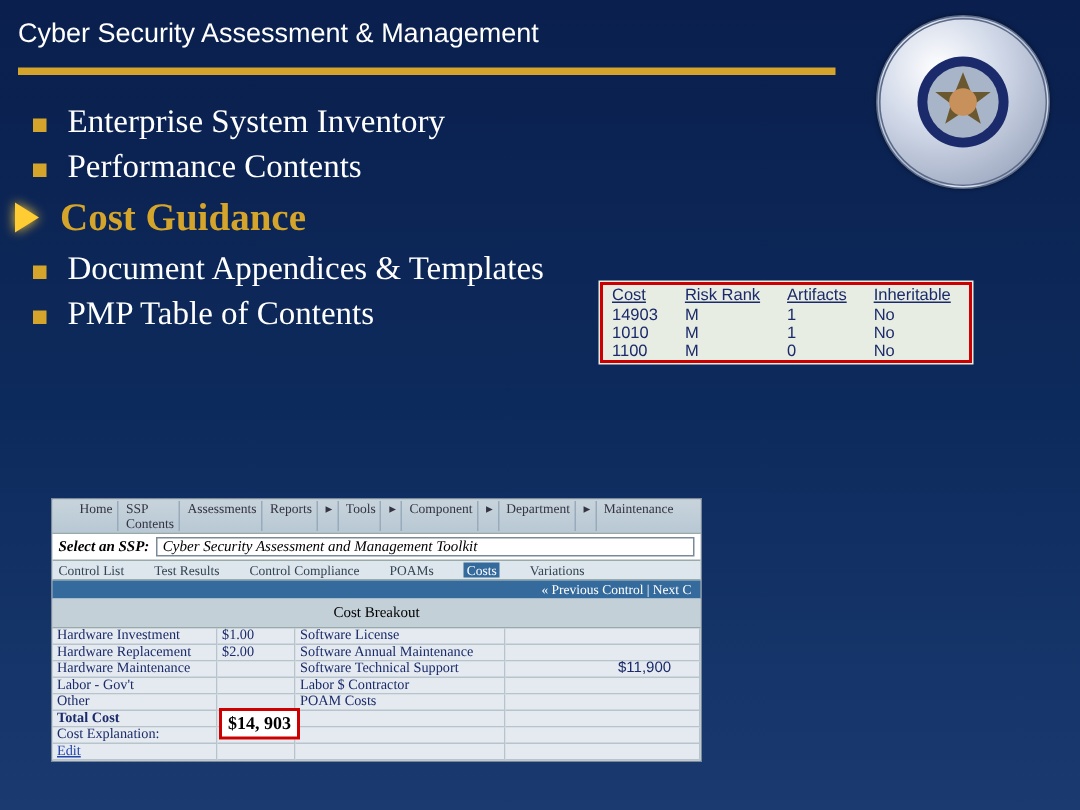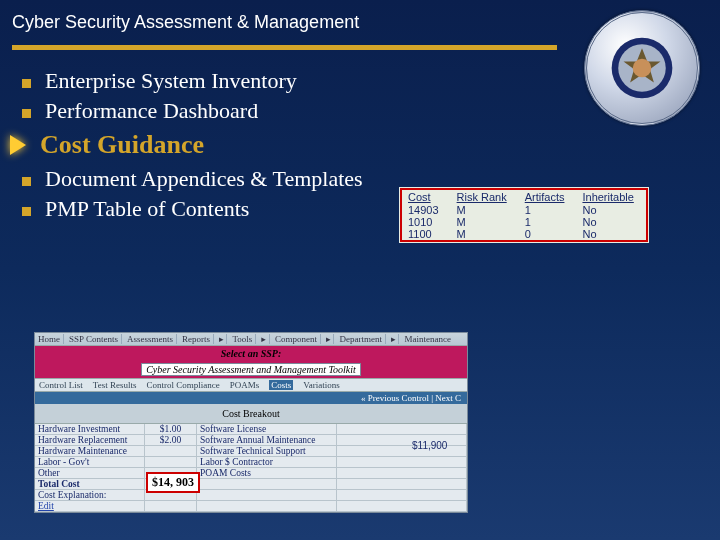--- a/index.html
+++ b/index.html
@@ -111,54 +111,53 @@
     top: 332px;
     width: 432px;
     border: 1px solid #7a8a9a;
     background: #dde6ec;
     font-family: 'Times New Roman', serif;
     font-size: 10px;
   }
   .bo-toolbar {
     background: linear-gradient(#c8d4dc,#b8c8d4);
     border-bottom: 1px solid #9aa;
-    padding: 1px 0;
+    padding: 1px 15px;
     display: flex;
     gap: 2px;
     font-size: 9px;
     color: #334;
   }
   .bo-toolbar span { padding: 0 3px; border-right: 1px solid #9ab; }
   .bo-toolbar span:last-child { border-right: none; }
   .bo-select {
     padding: 2px 4px;
-    background: #be185d;
+    background: #ffffff;
     border-bottom: 1px solid #9aa;
     display:flex;align-items:center;gap:4px;
     font-weight: bold;
     font-style: italic;
-    flex-direction: column;
   }
   .bo-select .sel {
     background: #fff;
     border: 1px solid #7a8a9a;
     padding: 0 4px;
     font-style: italic;
     font-weight: normal;
     flex: 1;
     font-size: 10px;
   }
   .bo-tabs {
     background: #dde6ec;
     border-bottom: 1px solid #9aa;
     padding: 1px 4px;
     font-size: 9px;
     color: #345;
     display: flex;
-    gap: 10px;
+    gap: 20px;
   }
   .bo-tabs .active {
     background: #346a9c;
     color: #fff;
     padding: 0 2px;
   }
   .bo-sub {
     background: #346a9c;
     color: #fff;
     padding: 1px 6px;
@@ -178,21 +177,21 @@
     font-size: 9.5px;
     color: #1a2a6a;
   }
   .bo-grid div {
     border-bottom: 1px solid #b8c4cc;
     border-right: 1px solid #b8c4cc;
     padding: 0 3px;
     background: #e4eaef;
     white-space: nowrap;
   }
-  .bo-grid .val { text-align: center; }
+  .bo-grid .val { text-align: left; }
   .bo-grid .tot { font-weight: bold; }
   .bo-total-box {
     position: absolute;
     left: 146px;
     top: 456px;
     border: 2px solid #c00;
     background: #fff;
     padding: 1px 4px;
     font-size: 12px;
     font-weight: bold;
@@ -224,21 +223,21 @@
 </div>
 <div class="rule"></div>
 
 <div class="bullets">
   <div class="row">
       <span class="sq"></span>
       <span>Enterprise System Inventory</span>
     </div>
   <div class="row">
       <span class="sq"></span>
-      <span>Performance Dashboard</span>
+      <span>Performance Contents</span>
     </div>
   <div class="arrow-row">
     <span class="arrow"></span>
     <span class="cg">Cost Guidance</span>
   </div>
   <div class="row">
       <span class="sq"></span>
       <span>Document Appendices &amp; Templates</span>
     </div>
   <div class="row">

